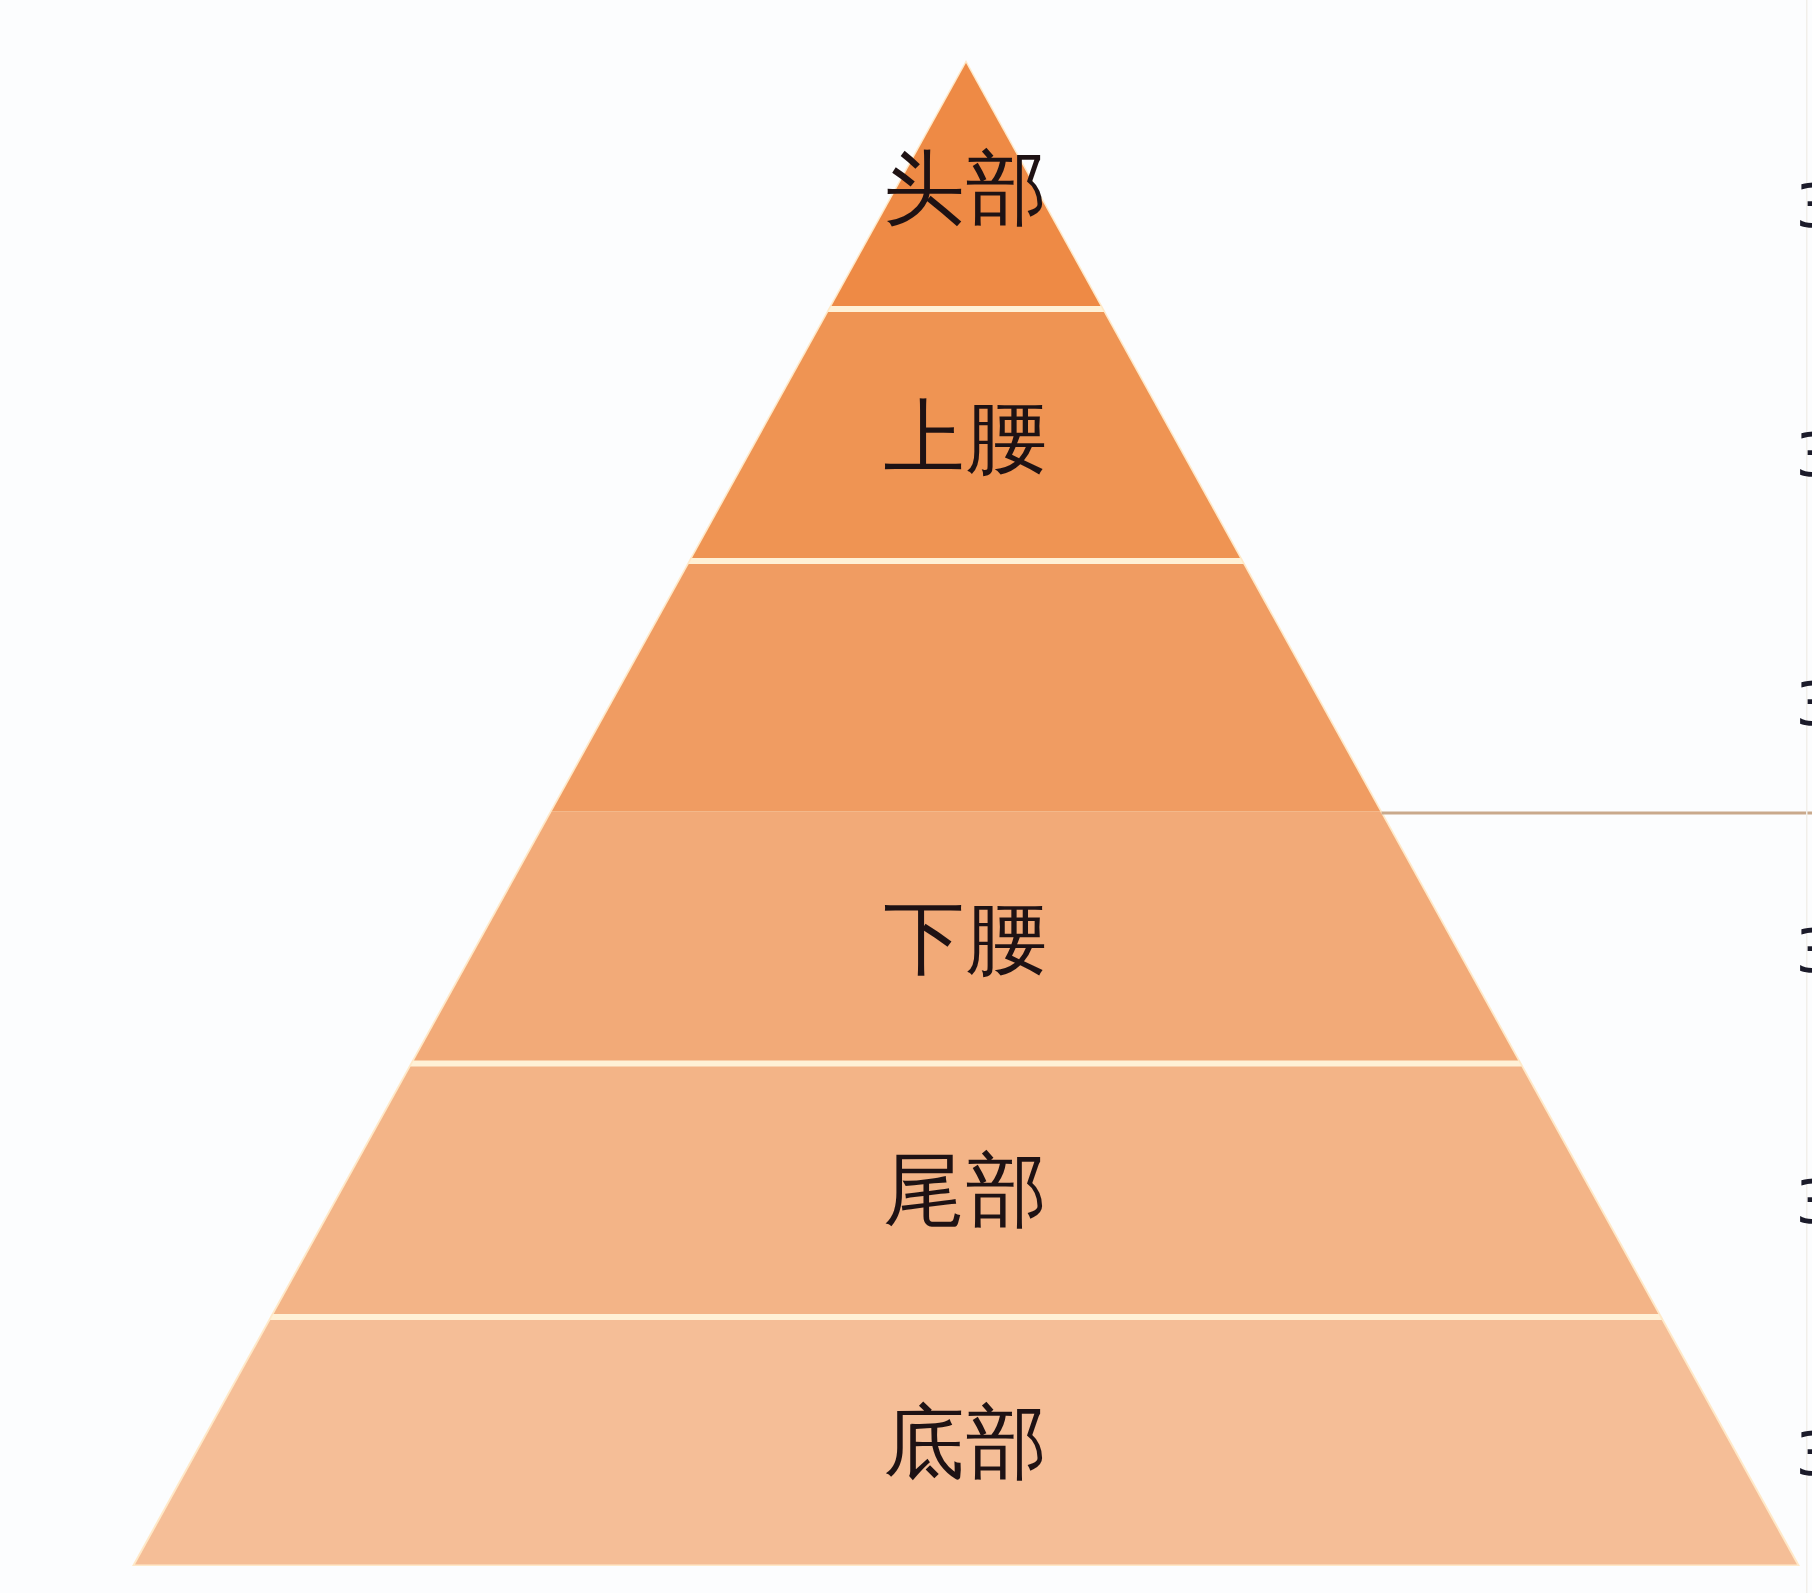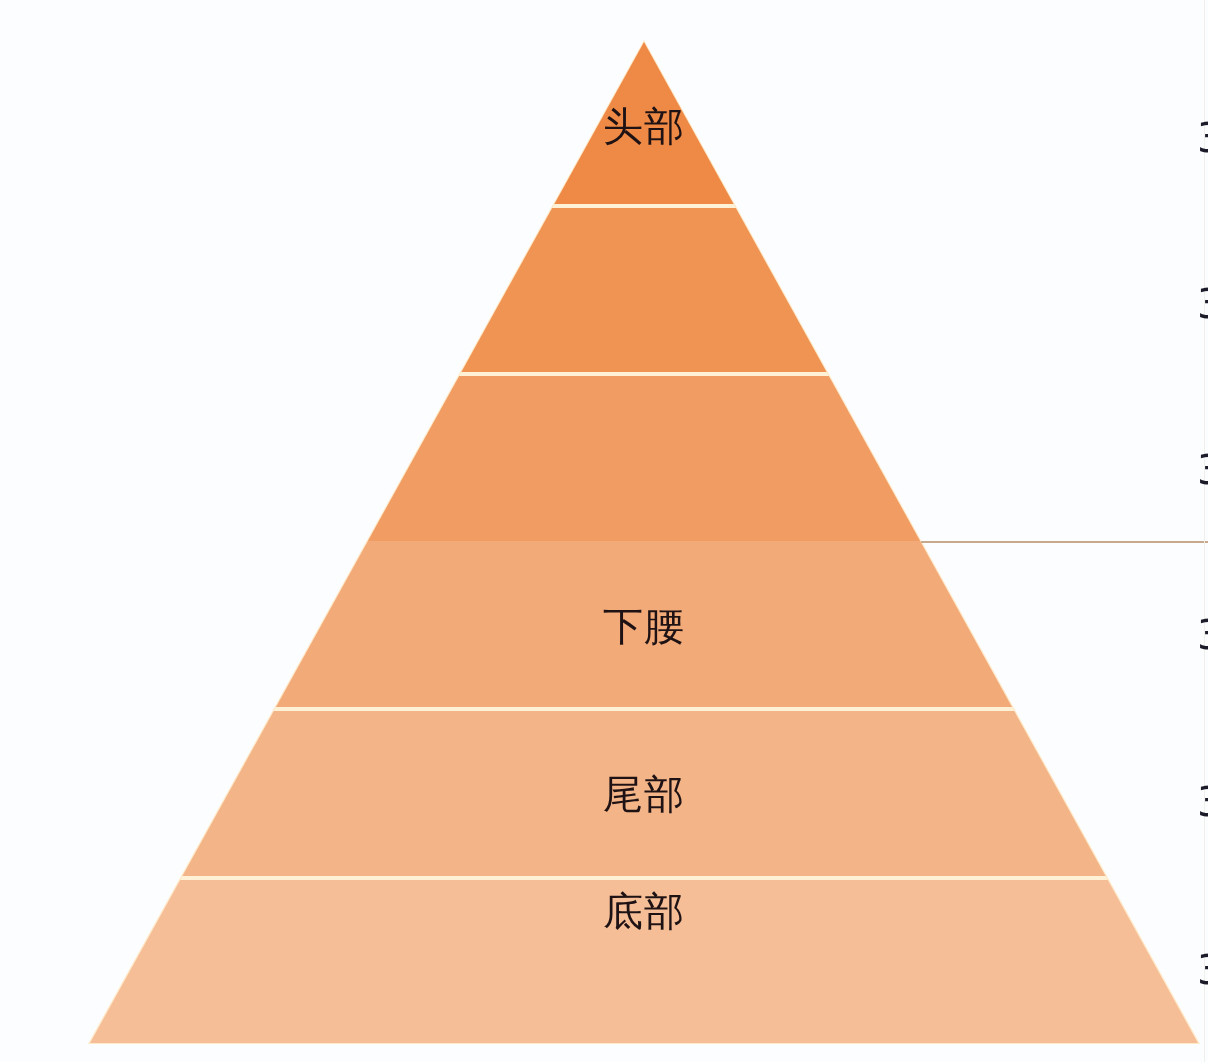--- a/index.html
+++ b/index.html
@@ -18,21 +18,21 @@
       position: absolute;
       left: 0; top: 0;
       width: 1208px;
       height: 1062px;
     }
     .tier-label {
       position: absolute;
       width: 200px;
       margin-left: -100px;
       text-align: center;
-      font-size: 40px;
+      font-size: 54px;
       line-height: 52px;
       color: #1E1214;
       letter-spacing: 1px;
     }
     .edge-digit {
       position: absolute;
       left: 1197px;
       font-size: 40px;
       line-height: 44px;
       color: #1B1B2A;
@@ -67,23 +67,24 @@
       <polygon points="459.1488511488511,376 828.8511488511489,376 920.1698301698302,541 367.83016983016984,541" fill="#F09C62"></polygon>
       <polygon points="367.83016983016984,541 920.1698301698302,541 1012.0419580419581,707 275.9580419580419,707" fill="#F2AA78"></polygon>
       <polygon points="273.7442557442557,711 1014.2557442557443,711 1105.5744255744255,876 182.42557442557444,876" fill="#F3B487"></polygon>
       <polygon points="180.21178821178825,880 1107.7882117882118,880 1198,1043 90,1043" fill="#F5BE97"></polygon>
     </svg>
 
   <div class="connector-line"></div>
   <div class="right-rule"></div>
 
   <div class="tier-label" style="left: 644px; top: 100px;">头部</div>
+  <div class="tier-label" style="left: 644px; top: 266px;">上腰</div>
   <div class="tier-label" style="left: 644px; top: 768px;">尾部</div>
   <div class="tier-label" style="left: 644px; top: 600px;">下腰</div>
-  <div class="tier-label" style="left: 644px; top: 885px;">底部</div>
+  <div class="tier-label" style="left: 644px; top: 936px;">底部</div>
 
   <div class="edge-digit" style="top: 116px;">3</div>
   <div class="edge-digit" style="top: 282px;">3</div>
   <div class="edge-digit" style="top: 448px;">3</div>
   <div class="edge-digit" style="top: 613px;">3</div>
   <div class="edge-digit" style="top: 780px;">3</div>
   <div class="edge-digit" style="top: 948px;">3</div>
 </div>
 
 </body></html>

